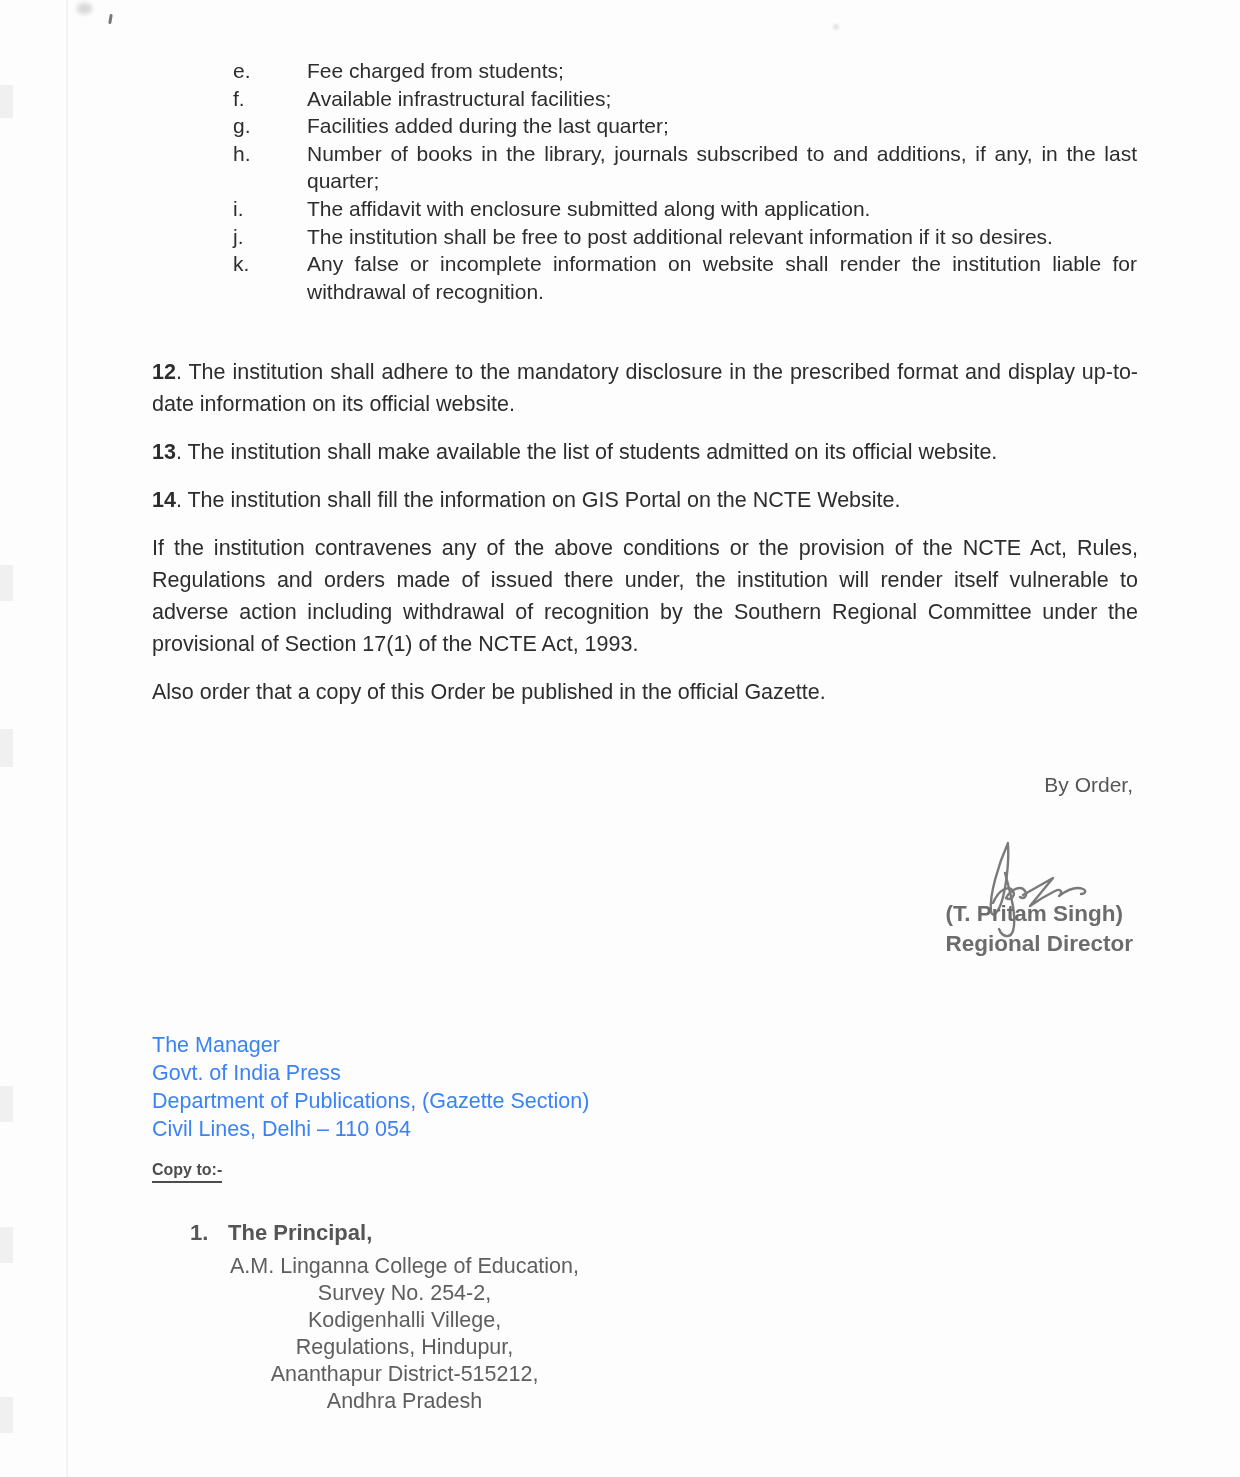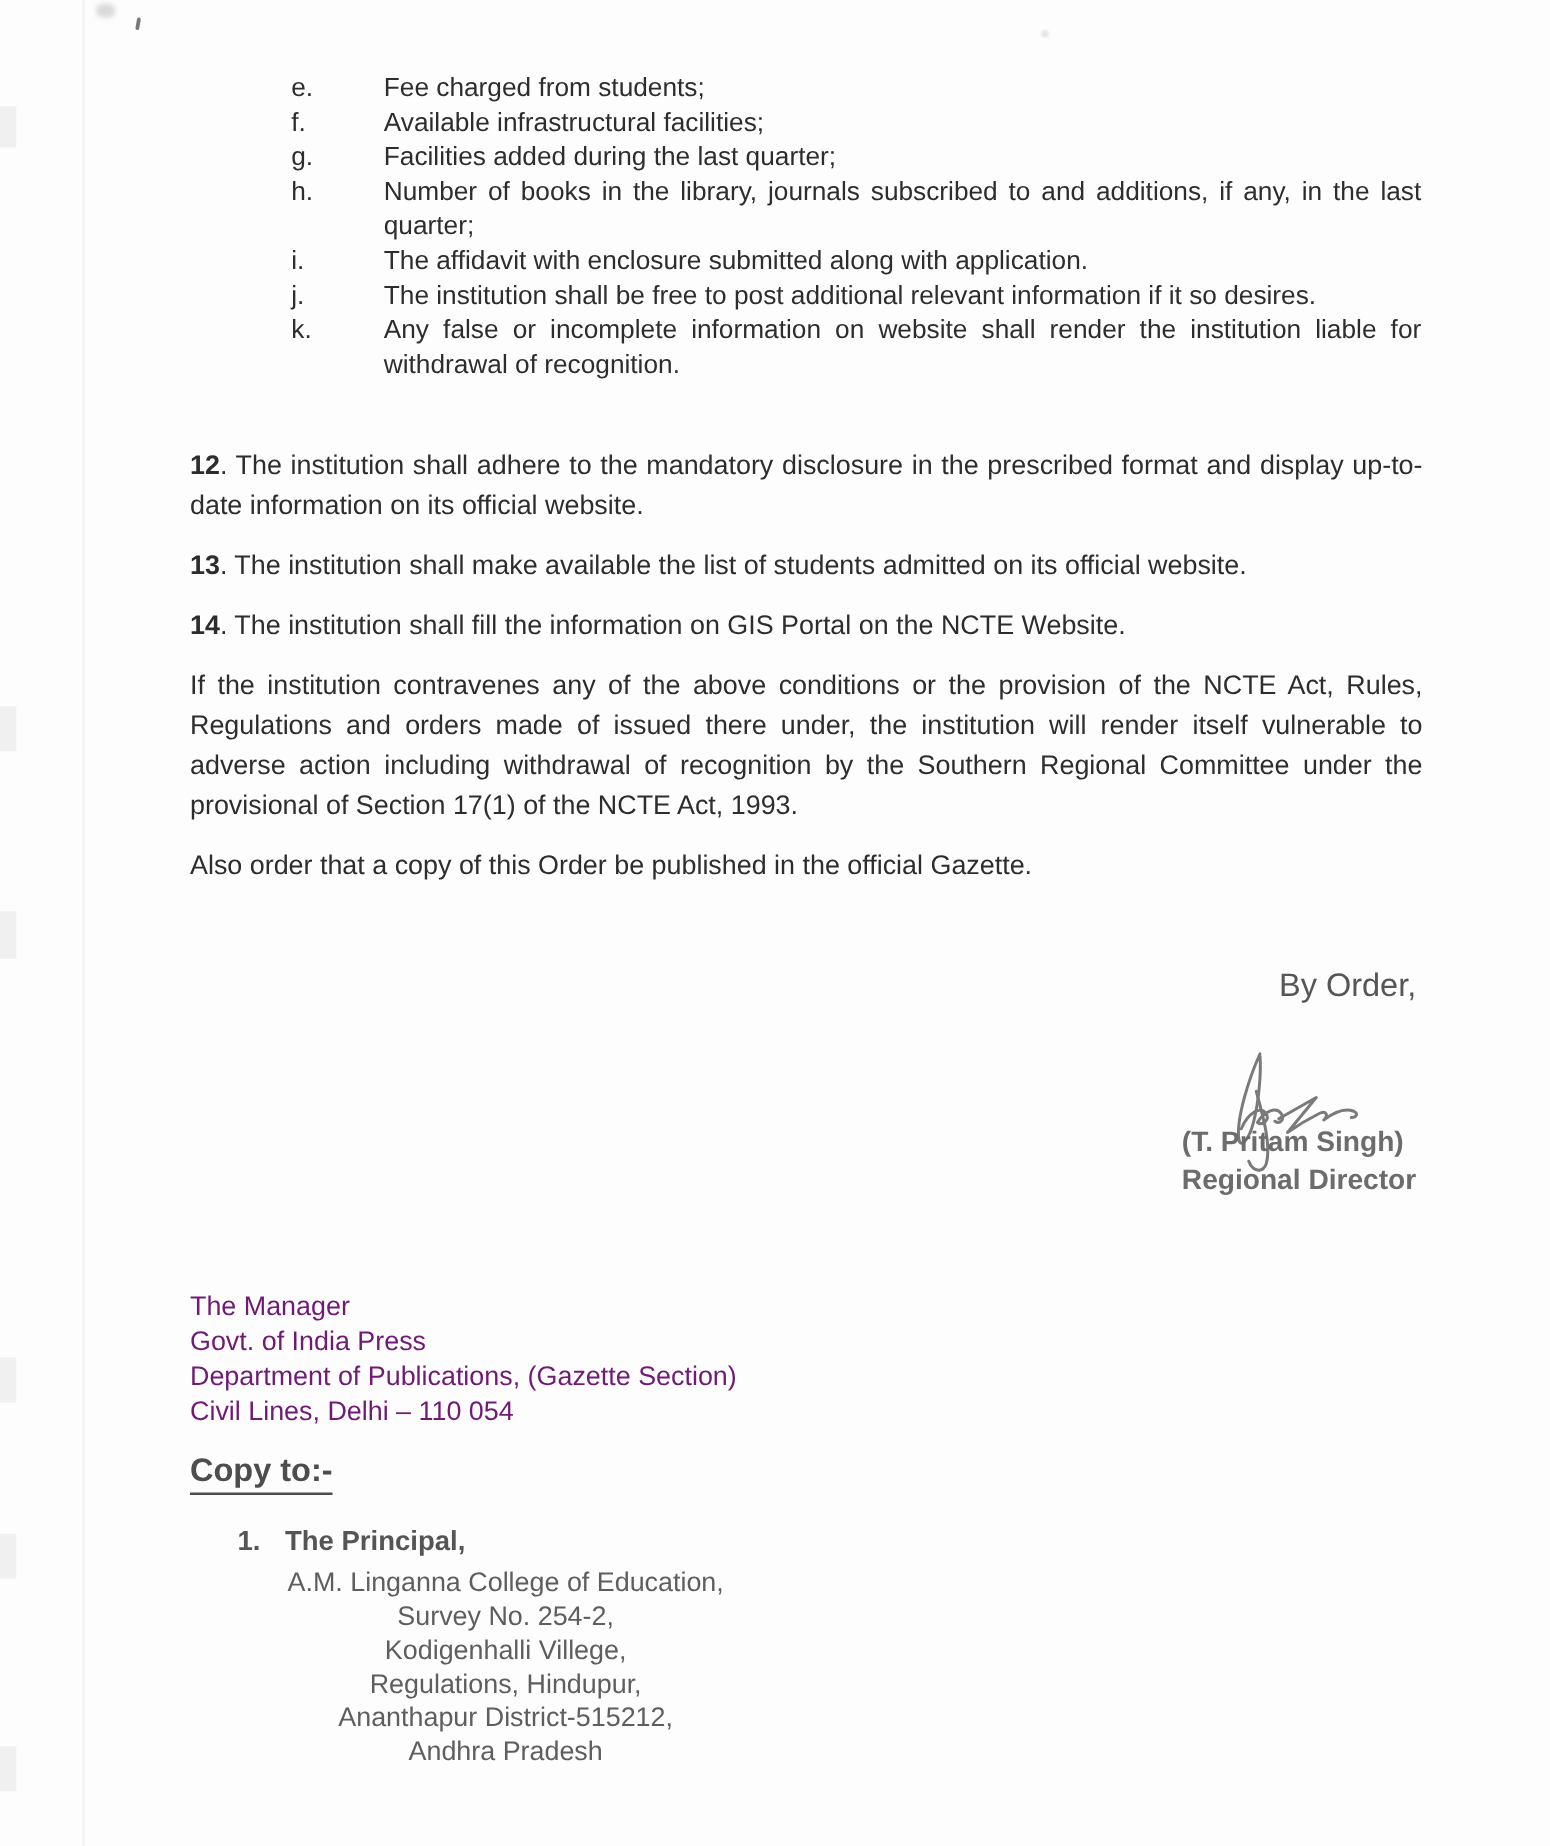--- a/index.html
+++ b/index.html
@@ -32,31 +32,31 @@
   .li-text{flex:1;}
   .li.justify .li-text{text-align:justify;text-align-last:left;}
 
   
   .paras{position:absolute;left:152px;top:318px;width:986px;font-size:21.5px;line-height:32px;margin-top:38px;}
   .para{margin:0 0 16px 0;}
   .para.justify{text-align:justify;text-align-last:left;}
   .pnum{font-weight:bold;}
 
   
-  .by-order{position:absolute;right:107px;top:773px;font-size:26px;color:#565656;}
+  .by-order{position:absolute;right:107px;top:773px;font-size:21px;color:#565656;}
   .signature{position:absolute;left:975px;top:833px;width:130px;height:115px;}
   .signature path{fill:none;stroke:#7a7a7a;stroke-width:2.4;stroke-linecap:round;stroke-linejoin:round;}
   .signatory{position:absolute;right:107px;top:899px;text-align:left;font-weight:bold;font-size:22.5px;line-height:30px;color:#6c6c6c;}
 
   
-  .recipient{position:absolute;left:152px;top:1031px;font-size:21.5px;line-height:28px;color:#701a75;}
+  .recipient{position:absolute;left:152px;top:1031px;font-size:21.5px;line-height:28px;color:#3b82f6;}
 
   
   .copy-heading-wrap{position:absolute;left:152px;top:1161px;}
-  .copy-heading{display:inline-block;font-size:26px;font-weight:bold;color:#4d4d4d;border-bottom:2.5px solid #4d4d4d;padding-bottom:2px;text-align:center;}
+  .copy-heading{display:inline-block;font-size:16px;font-weight:bold;color:#4d4d4d;border-bottom:2.5px solid #4d4d4d;padding-bottom:2px;text-align:center;}
   .copy-block{position:absolute;left:190px;top:1219px;font-size:21.5px;line-height:27px;color:#5e5e5e;}
   .copy-row{display:flex;font-weight:bold;color:#555555;font-size:22px;margin-bottom:7px;}
   .copy-num{flex:0 0 38px;width:38px;}
   .copy-addr{margin-left:40px;text-align:center;}
 </style>
 </head>
 <body>
 
 <div class="page">
 

